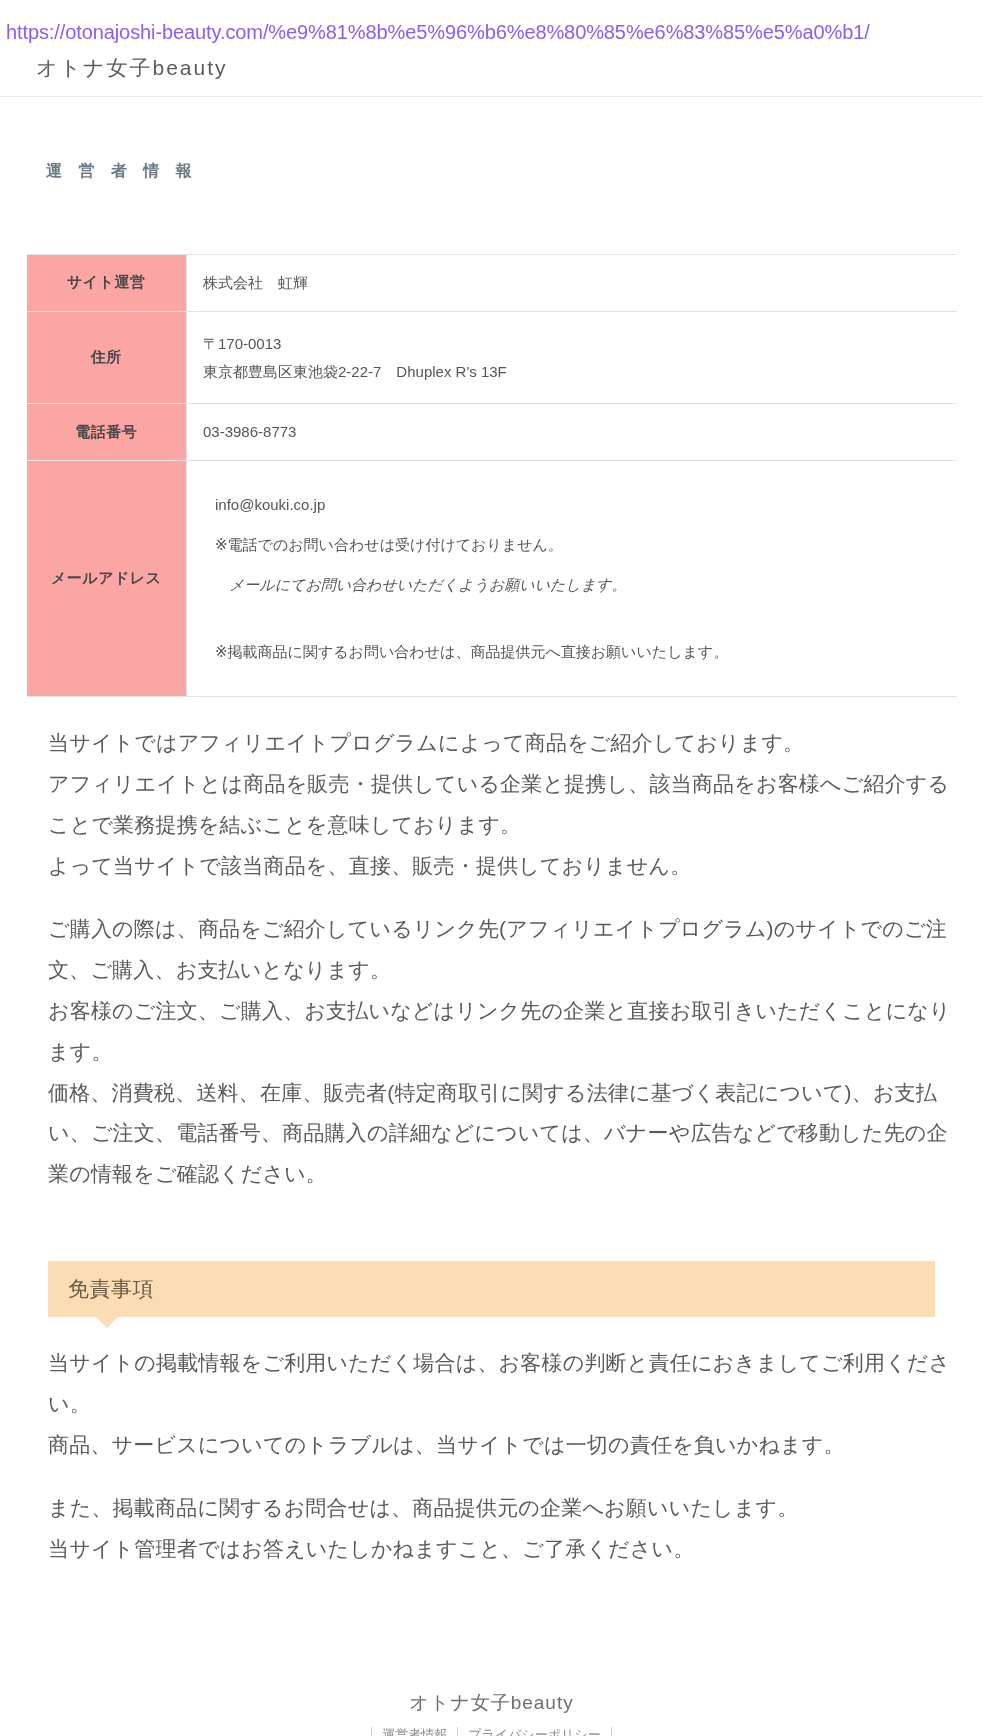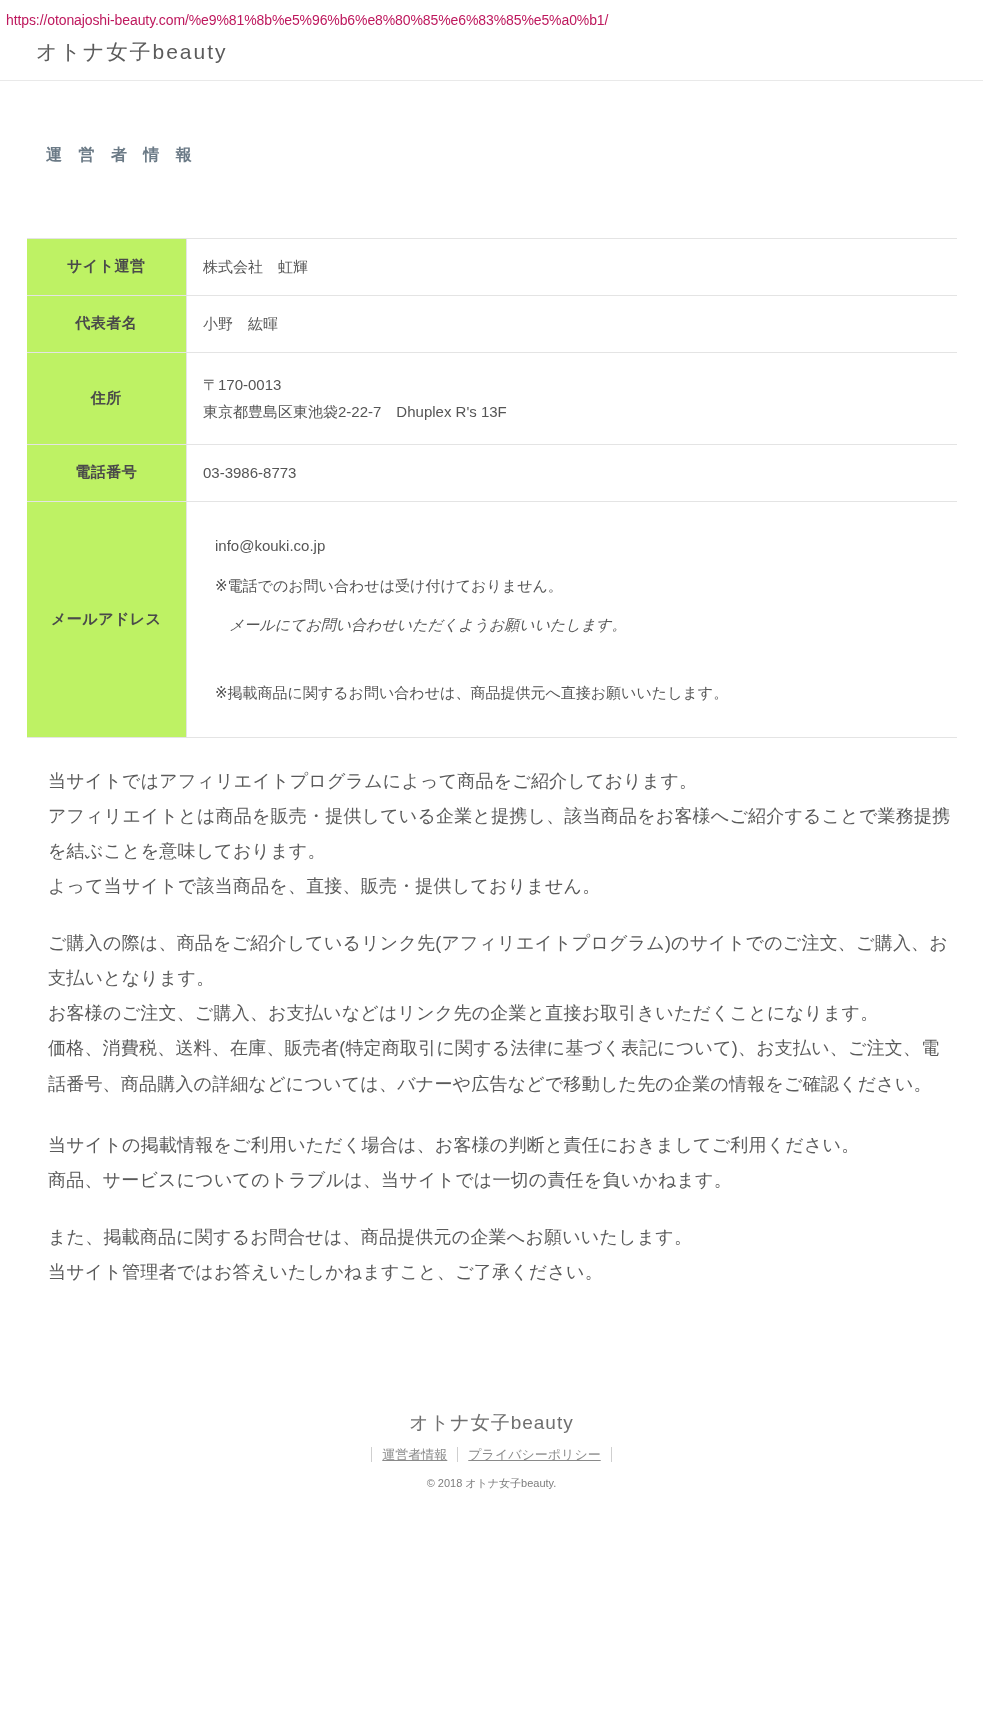--- a/index.html
+++ b/index.html
@@ -9,23 +9,23 @@
     background: #ffffff;
     font-family: "Liberation Sans", "DejaVu Sans", sans-serif;
   }
   body {
     width: 983px;
     min-height: 1736px;
     position: relative;
     color: #555;
   }
   .urlbar {
-    font-size: 14px;
-    color: #be185d;
-    padding: 12px 4px 2px 6px;
+    font-size: 20px;
+    color: #8b5cf6;
+    padding: 21px 4px 2px 6px;
     letter-spacing: -0.1px;
     font-family: "Liberation Sans", sans-serif;
     white-space: nowrap;
     overflow: hidden;
   }
   .site-header {
     border-bottom: 1px solid #e9e9e9;
     padding: 8px 0 14px 36px;
     background: #fff;
   }
@@ -51,21 +51,21 @@
     margin: 72px auto 0 auto;
     width: 930px;
     border-collapse: collapse;
     font-size: 15px;
     background: #fff;
   }
   table.info tr { border-top: 1px solid #e4e4e4; }
   table.info tr:last-child { border-bottom: 1px solid #e4e4e4; }
   table.info th {
     width: 160px;
-    background: #bef264;
+    background: #fca5a5;
     font-weight: bold;
     color: #4a4a4a;
     text-align: center;
     vertical-align: middle;
     padding: 14px 8px;
     font-size: 15px;
     border-right: 1px solid #e4e4e4;
     letter-spacing: 0.5px;
   }
   table.info td {
@@ -95,21 +95,21 @@
     position: absolute;
     left: 48px;
     bottom: -11px;
     width: 0; height: 0;
     border-left: 11px solid transparent;
     border-right: 11px solid transparent;
     border-top: 11px solid #fbdcb4;
   }
   .section-body {
     margin: 26px 7px 0 24px;
-    font-size: 18px;
+    font-size: 21px;
     line-height: 1.95;
     color: #5a5a5a;
     letter-spacing: 0.2px;
   }
   .section-body p { margin: 0 0 22px 0; }
   .section-body p:last-child { margin-bottom: 0; }
 
   .site-footer {
     margin-top: 120px;
     text-align: center;
@@ -150,24 +150,20 @@
 
 <div class="page-wrap">
 
   <h2 class="page-title">運 営 者 情 報</h2>
 
   <table class="info">
     <tbody>
       <tr>
         <th>サイト運営</th>
         <td>株式会社　虹輝</td>
-      </tr>
-      <tr>
-        <th>代表者名</th>
-        <td>小野　紘暉</td>
       </tr>
       <tr>
         <th>住所</th>
         <td class="tall">
           <div>〒170-0013</div>
           <div>東京都豊島区東池袋2-22-7　Dhuplex R's 13F</div>
         </td>
       </tr>
       <tr>
         <th>電話番号</th>
@@ -192,20 +188,21 @@
       <span>アフィリエイトとは商品を販売・提供している企業と提携し、該当商品をお客様へご紹介することで業務提携を結ぶことを意味しております。</span><br>
       <span>よって当サイトで該当商品を、直接、販売・提供しておりません。</span>
     </p>
     <p>
       <span>ご購入の際は、商品をご紹介しているリンク先(アフィリエイトプログラム)のサイトでのご注文、ご購入、お支払いとなります。</span><br>
       <span>お客様のご注文、ご購入、お支払いなどはリンク先の企業と直接お取引きいただくことになります。</span><br>
       <span>価格、消費税、送料、在庫、販売者(特定商取引に関する法律に基づく表記について)、お支払い、ご注文、電話番号、商品購入の詳細などについては、バナーや広告などで移動した先の企業の情報をご確認ください。</span>
     </p>
   </div>
 
+  <h3 class="section-head">免責事項</h3>
   <div class="section-body">
     <p>
       <span>当サイトの掲載情報をご利用いただく場合は、お客様の判断と責任におきましてご利用ください。</span><br>
       <span>商品、サービスについてのトラブルは、当サイトでは一切の責任を負いかねます。</span>
     </p>
     <p>
       <span>また、掲載商品に関するお問合せは、商品提供元の企業へお願いいたします。</span><br>
       <span>当サイト管理者ではお答えいたしかねますこと、ご了承ください。</span>
     </p>
   </div>

